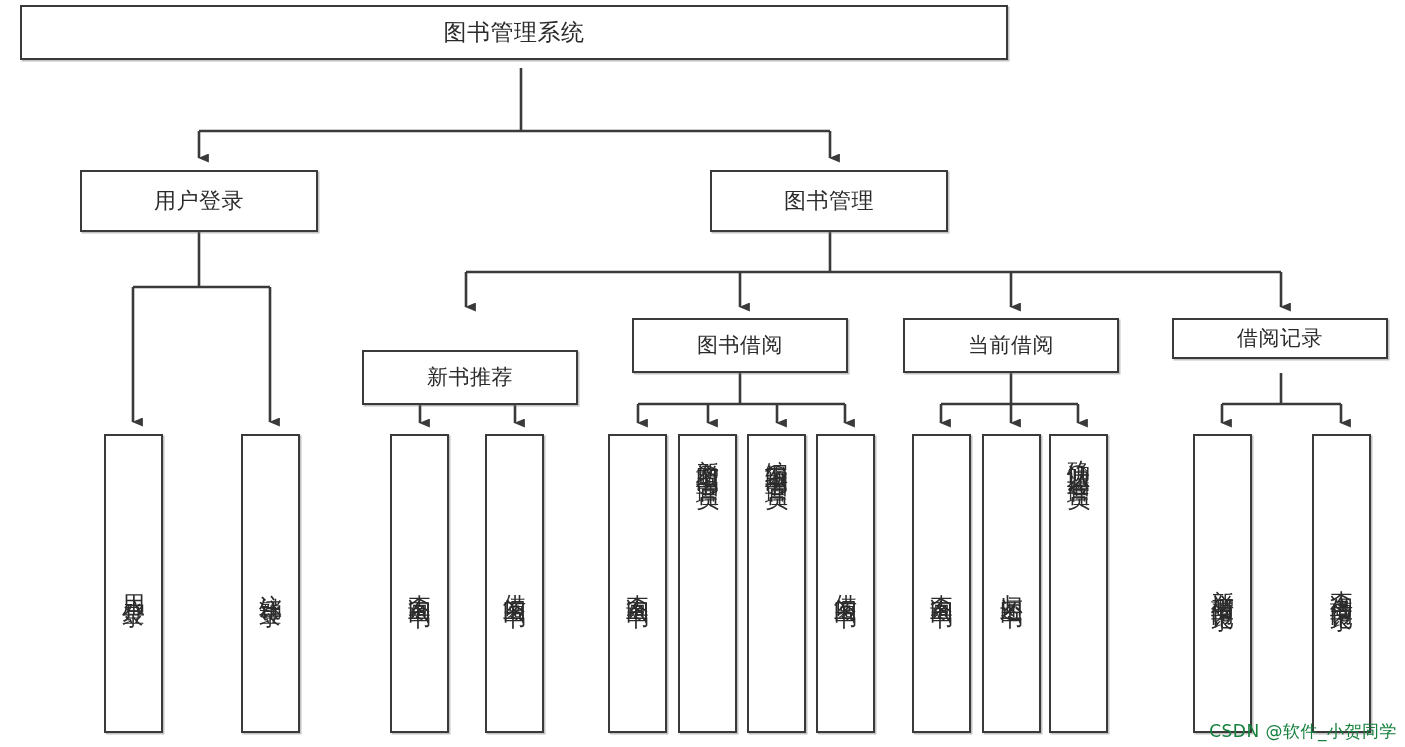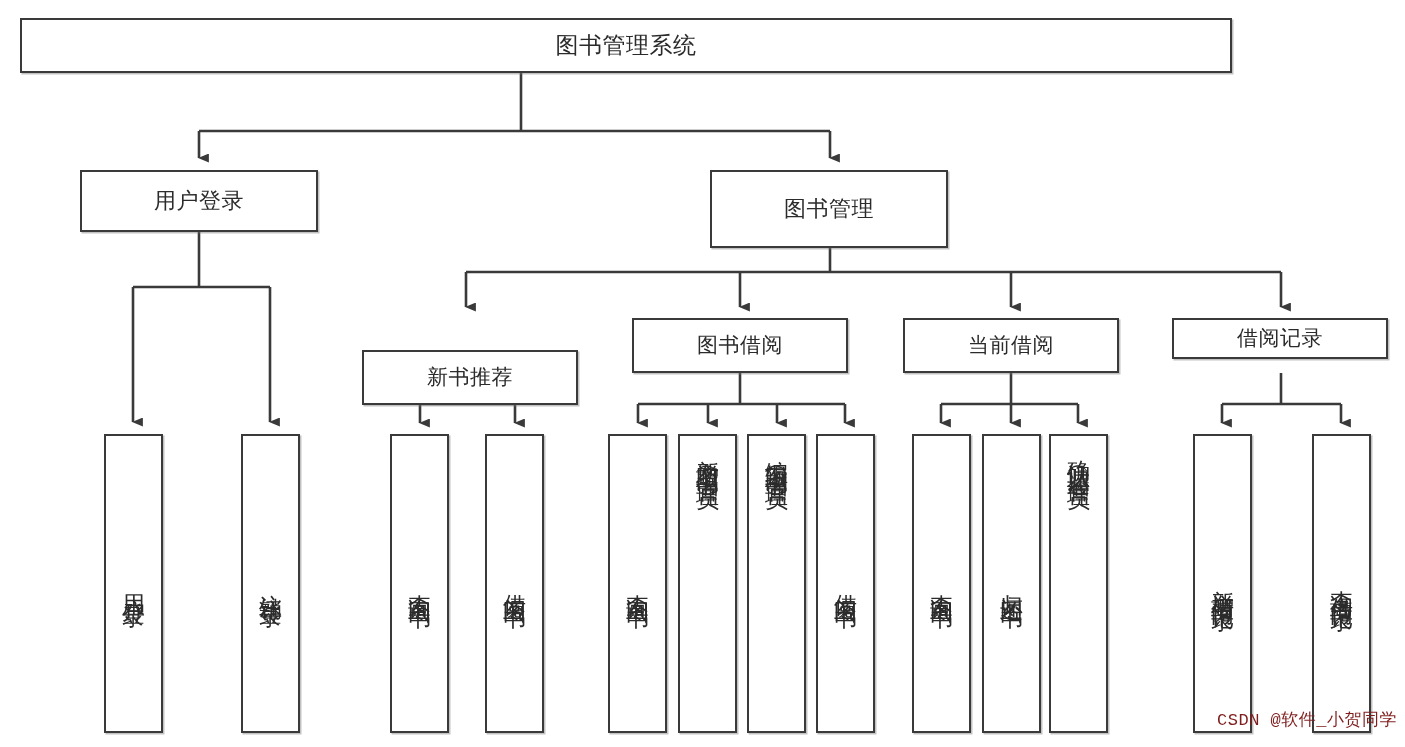--- a/index.html
+++ b/index.html
@@ -59,27 +59,26 @@
     max-height:280px;
   }
   .node.leaf.tall .label{ max-height:288px; }
 
   
   .node.leaf.mid{ align-items:center; padding-top:0; }
 
   .watermark{
     position:absolute;
     right:8px;
-    bottom:16px;
+    bottom:4px;
     font-size:17px;
-    color:#7f1d1d;
+    color:#15803d;
     letter-spacing:0.5px;
     white-space:nowrap;
     user-select:none;
-    font-family:Liberation Mono, monospace;
   }
 </style>
 </head>
 <body>
 
 <div id="canvas">
 
   <svg id="wires" viewBox="0 0 1405 747" xmlns="http://www.w3.org/2000/svg">
     <defs>
       <marker id="arrow" viewBox="0 0 10 12" refX="5" refY="11" markerWidth="9" markerHeight="11" orient="auto-start-reverse" markerUnits="userSpaceOnUse">
@@ -123,29 +122,29 @@
       <path d="M1011,404 L1011,423" marker-end="url(#arrow)"></path>
       <path d="M1078,404 L1078,423" marker-end="url(#arrow)"></path>
 
       <path d="M1281,373 L1281,404"></path>
       <path d="M1222,404 L1341,404"></path>
       <path d="M1222,404 L1222,423" marker-end="url(#arrow)"></path>
       <path d="M1341,404 L1341,423" marker-end="url(#arrow)"></path>
     </g>
   </svg>
 
-  <div class="node root" style="left:20px; top:18px; width:1212px; height:55px;">
+  <div class="node root" style="left:20px; top:5px; width:988px; height:55px;">
     <span class="label">图书管理系统</span>
   </div>
 
   <div class="node lvl2" style="left:80px; top:170px; width:238px; height:62px;">
     <span class="label">用户登录</span>
   </div>
 
-  <div class="node lvl2" style="left:710px; top:170px; width:238px; height:78px;">
+  <div class="node lvl2" style="left:710px; top:170px; width:238px; height:62px;">
     <span class="label">图书管理</span>
   </div>
 
   <div class="node lvl3" style="left:362px; top:318px; width:216px; height:55px;margin-top:32px;">
     <span class="label">新书推荐</span>
   </div>
 
   <div class="node lvl3" style="left:632px; top:318px; width:216px; height:55px;">
     <span class="label">图书借阅</span>
   </div>

